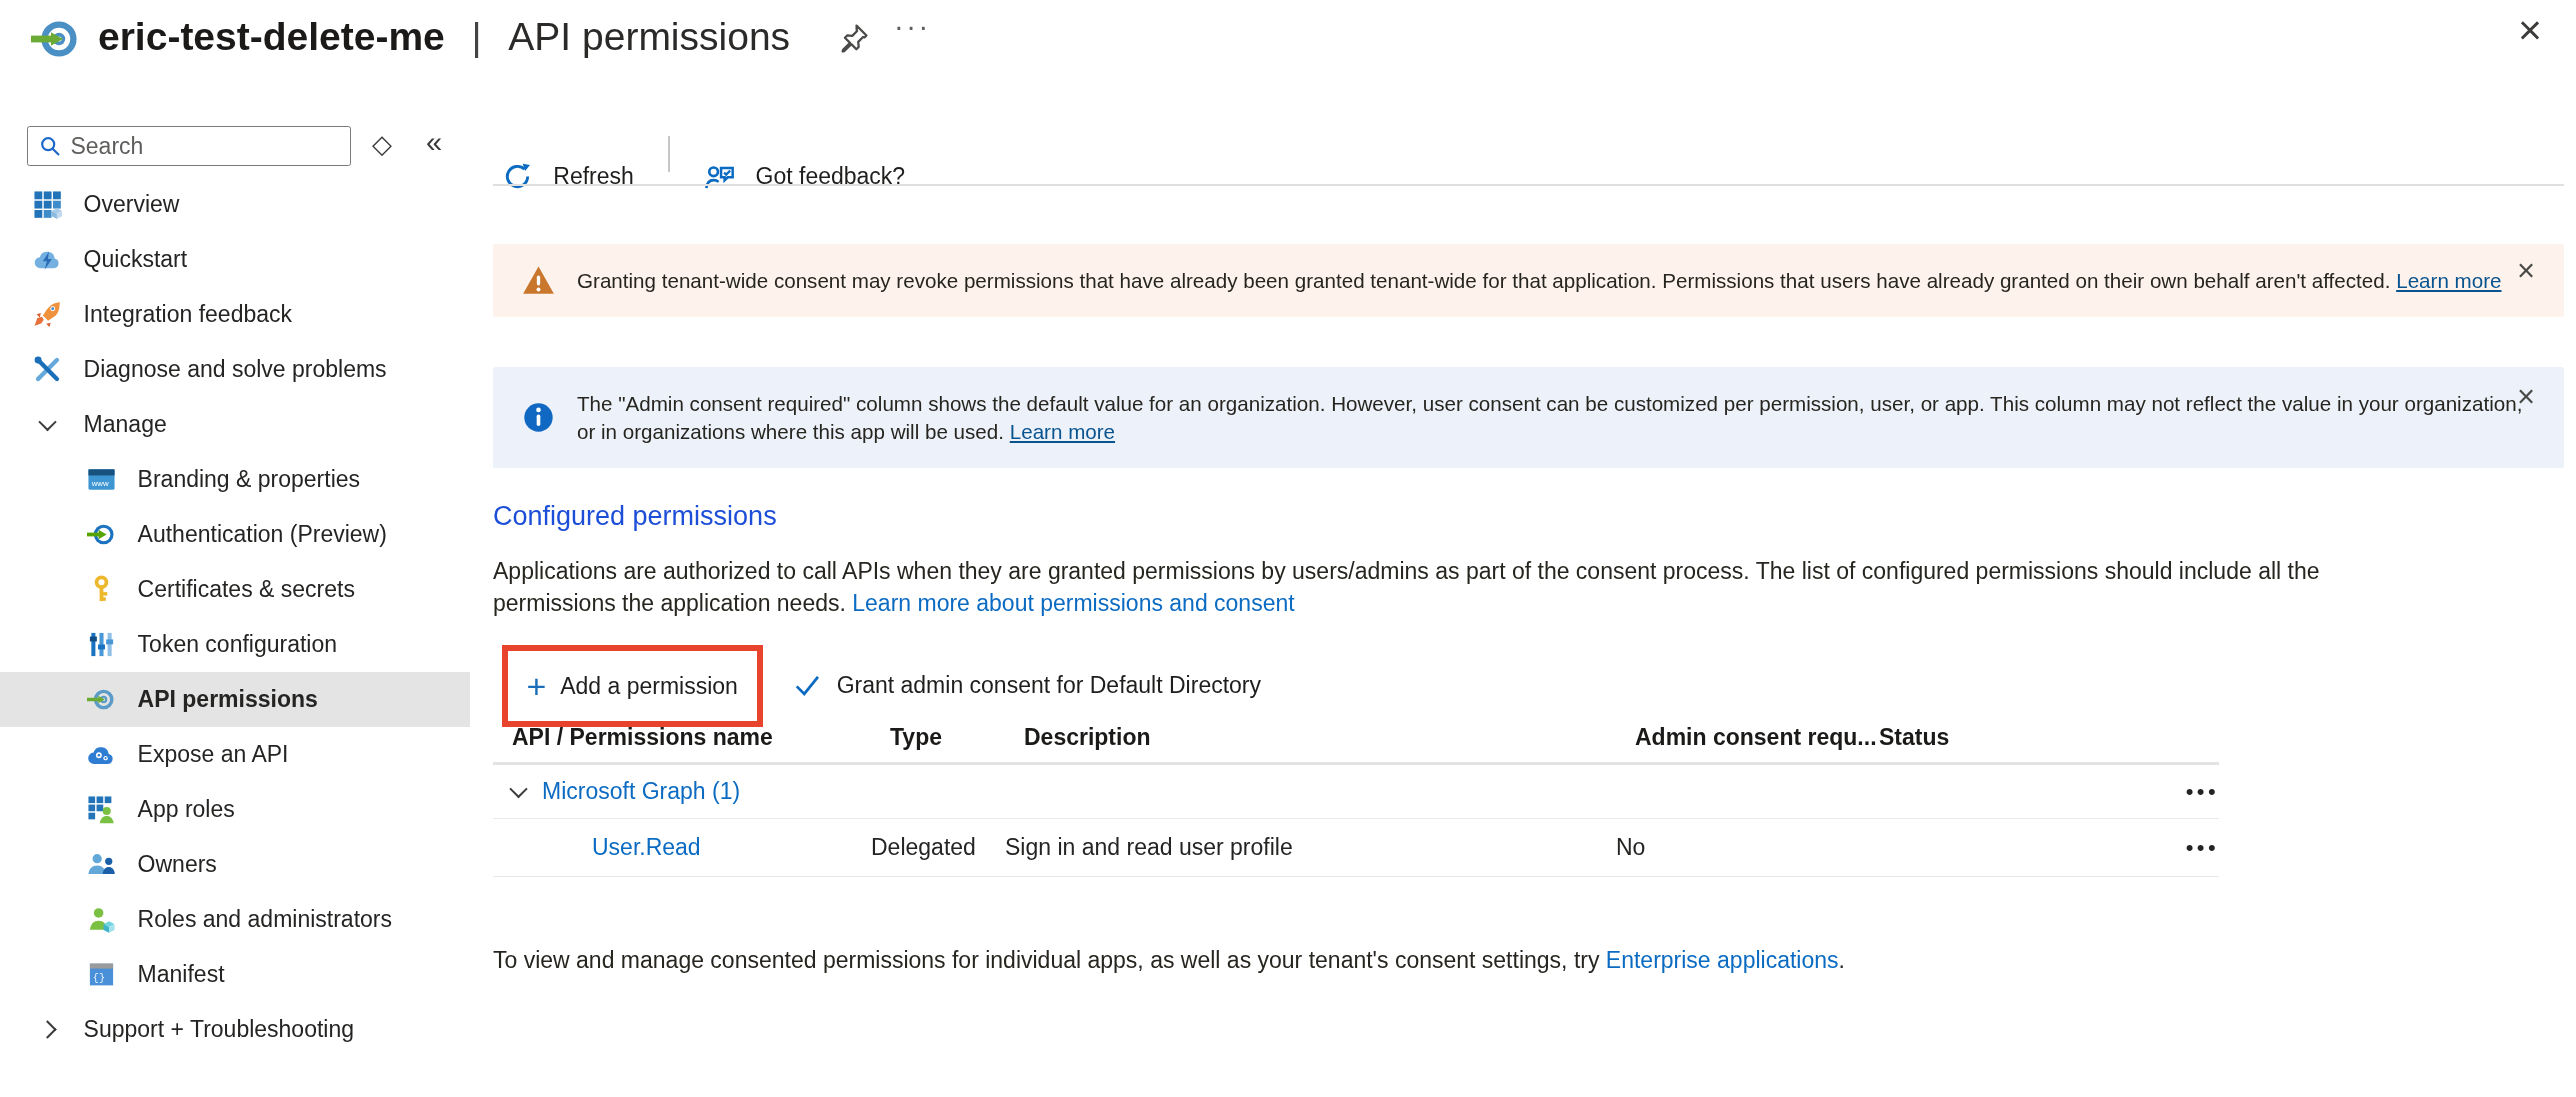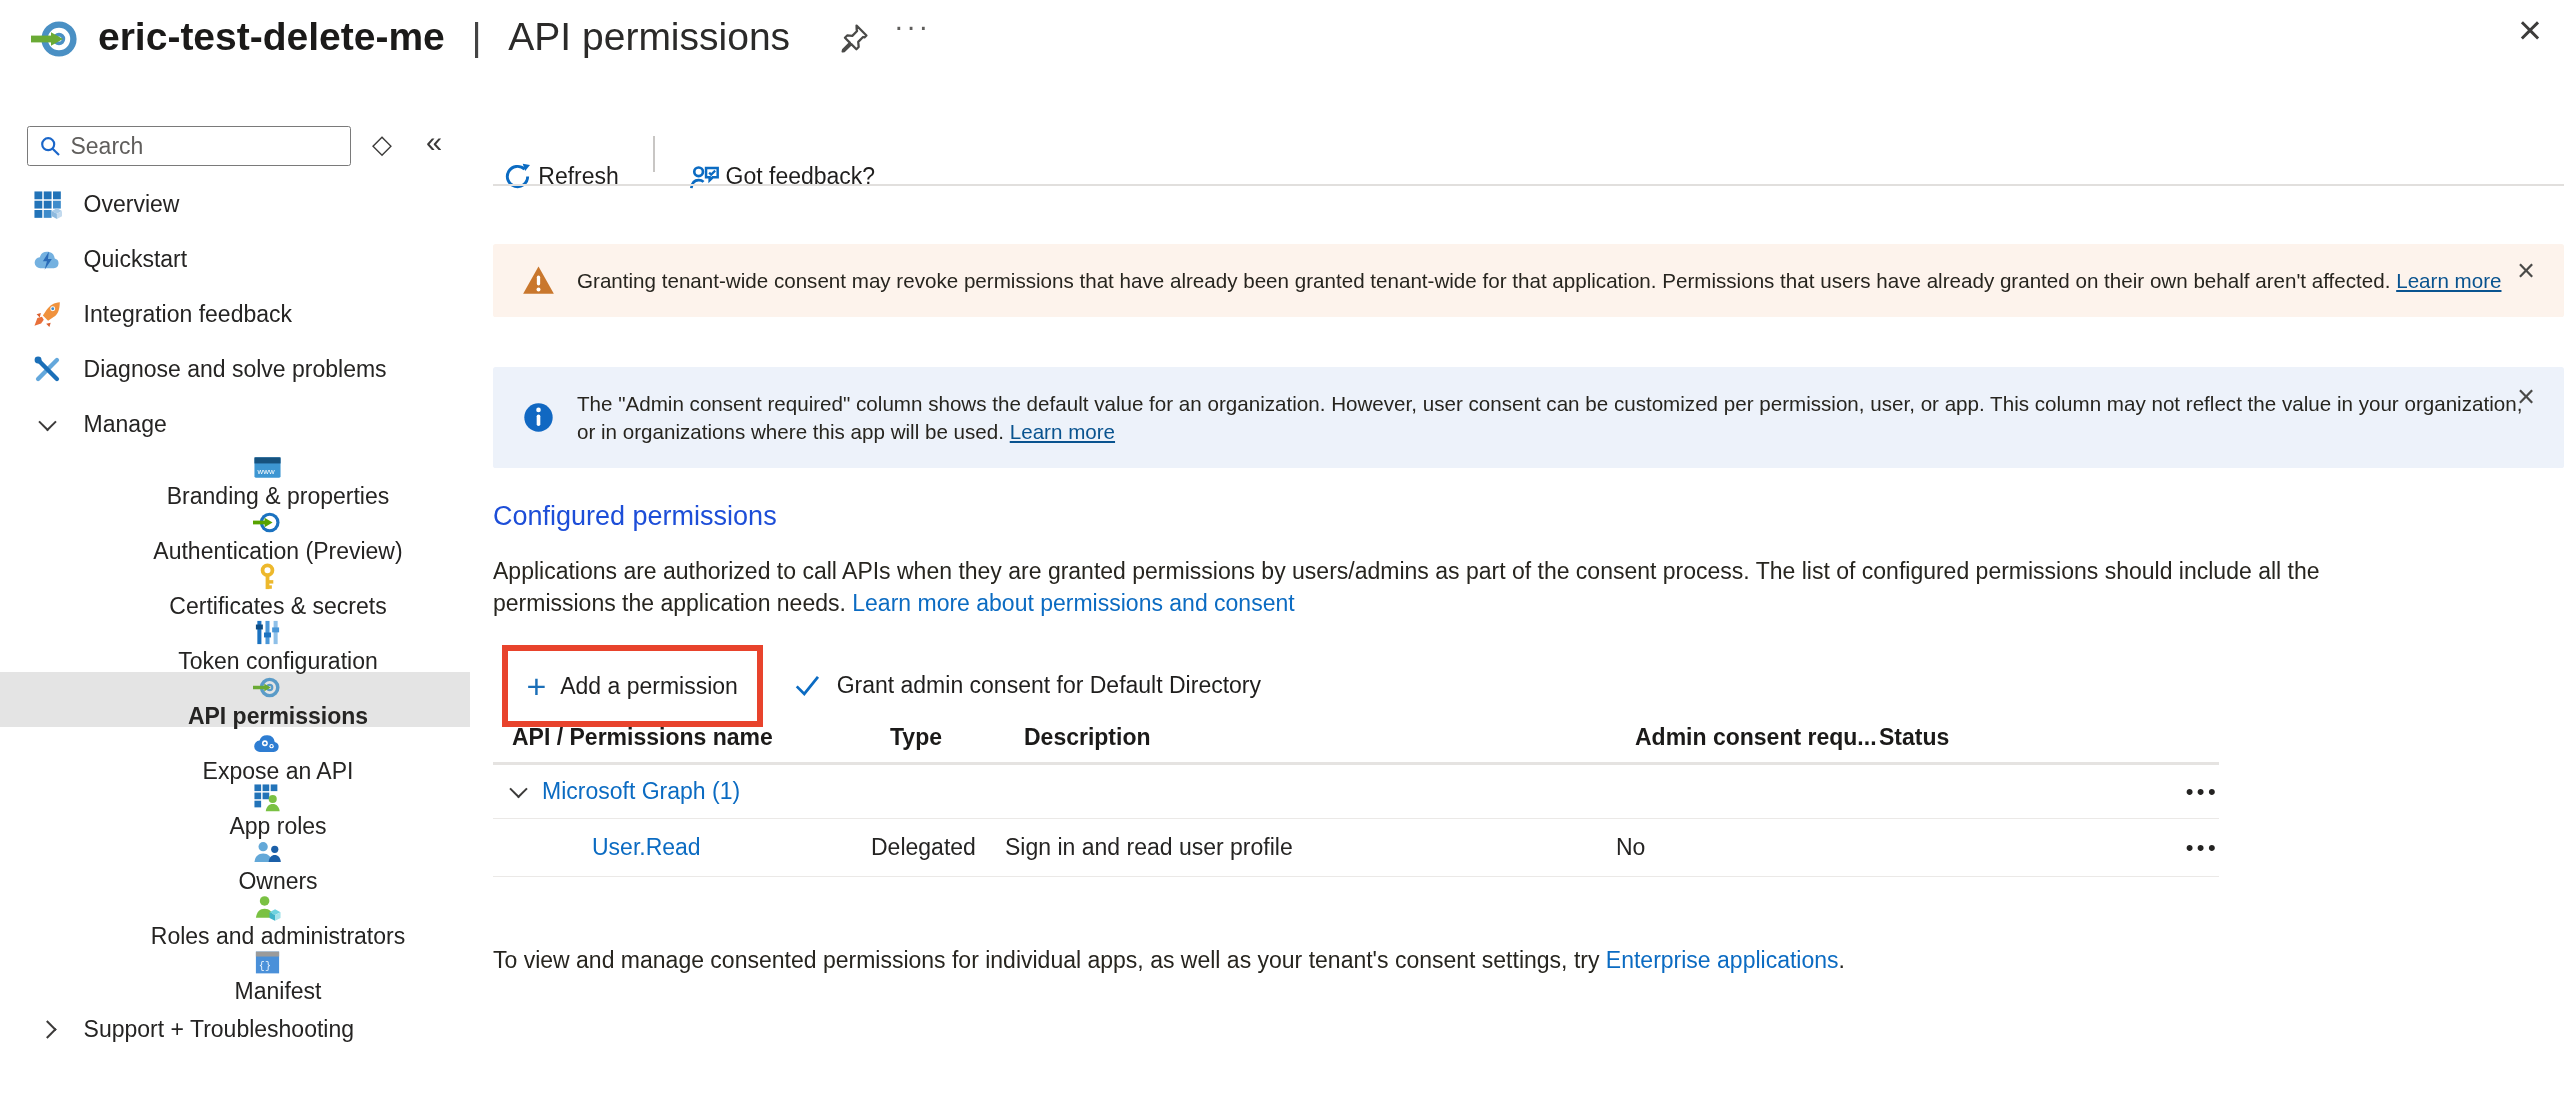--- a/index.html
+++ b/index.html
@@ -23,30 +23,30 @@
   .searchwrap svg { margin:0 8.6px 0 10.3px; flex:none; }
   .searchwrap input { border:none; outline:none; width:100%; height:100%; font-size:23px; font-family:Liberation Sans, sans-serif; color:#252423; background:transparent; }
   .searchwrap input::placeholder { color:#605e5c; }
   .side-glyph { position:absolute; top:22px; font-size:26px; color:#3b3a39; cursor:pointer; }
   .g-expand { left:372px; }
   .g-collapse { left:426px; font-size:29px; top:19px; }
   .nav { position:absolute; left:0; right:0; top:70px; }
   .nav-item { display:flex; align-items:center; height:55px; font-size:23px; color:#252423; cursor:pointer; }
   .nav-item .ic { width:31px; height:31px; flex:none; margin-right:20.6px; display:flex; align-items:center; justify-content:center; }
   .lvl0 { padding-left:32px; }
-  .lvl1 { padding-left:86px;flex-direction:column; }
+  .lvl1 { padding-left:86px; }
   .nav-item.selected { background:#e4e4e4; font-weight:700; }
   .chev { width:13px; height:13px; border-right:2.6px solid #3b3a39; border-bottom:2.6px solid #3b3a39; display:inline-block; }
   .chev.down { transform:rotate(45deg) translate(-1.7px,-1.7px); }
   .chev.right { transform:rotate(-45deg); }
 
   
   .content { position:absolute; left:493px; top:107px; width:2071px; }
   .toolbar { position:absolute; left:10.3px; top:22px; height:50px; display:flex; align-items:center; font-size:23px; color:#1f1e1d; }
-  .toolbar .tb-btn { display:flex; align-items:center; gap:6px; cursor:pointer;margin-top:44px; }
+  .toolbar .tb-btn { display:flex; align-items:center; gap:21px; cursor:pointer;margin-top:44px; }
   .toolbar .vdiv { width:1.7px; height:36px; background:#c8c6c4; margin:0 34px; }
   .toolbar-divider { position:absolute; left:0; top:77px; width:100%; height:1.7px; background:#e1dfdd; }
 
   .banner { position:absolute; left:0; right:0; border-radius:2.6px; display:flex; align-items:center; padding:0 29px; font-size:20.6px; color:#27251f; }
   .banner.warning { top:137px; height:73px; background:#fdf3ec; white-space:nowrap; }
   .banner.info { top:260px; height:101px; background:#edf2fa; }
   .banner .bicon { flex:none; margin-right:22px; }
   .banner .btext { line-height:28px; }
   .banner.info .btext { max-width:1964px; }
   .banner a.blink { color:#09538f; text-decoration:underline; cursor:pointer; white-space:nowrap; }

